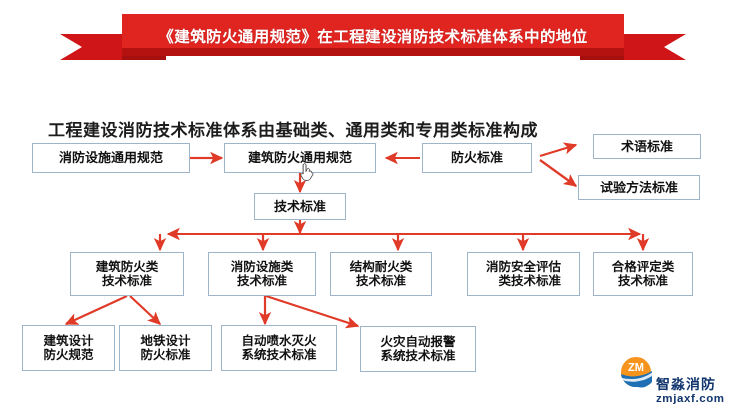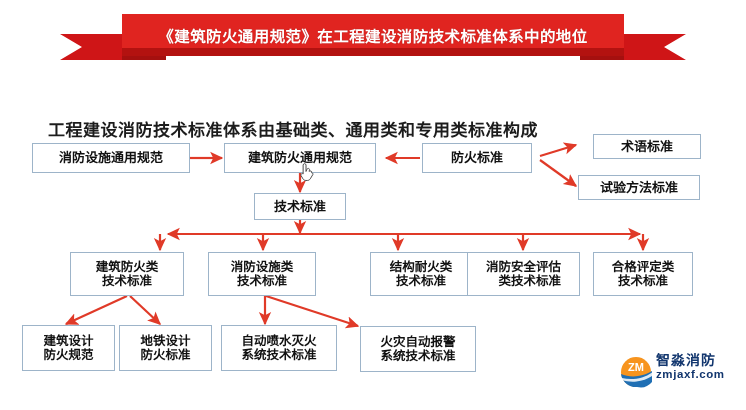--- a/index.html
+++ b/index.html
@@ -58,21 +58,21 @@
   }
   .box.one-line{font-size:13px;}
 
   
   #wires{position:absolute;left:0;top:0;width:746px;height:410px;z-index:2;}
 
   
   .logo{position:absolute;left:620px;top:352px;width:122px;height:44px;z-index:6;}
   .logo-mark{position:absolute;left:0;top:4px;width:32px;height:32px;}
   .logo-text{position:absolute;left:36px;top:1px;}
-  .logo-cn{font-size:14px;font-weight:bold;color:#12366e;letter-spacing:1px;line-height:1.1;}
+  .logo-cn{font-size:14px;font-weight:bold;color:#12366e;letter-spacing:1px;line-height:1.1;margin-top:24px;}
   .logo-url{font-size:11.5px;font-weight:bold;color:#12366e;letter-spacing:.6px;line-height:1.2;}
 
   
   .cursor{position:absolute;left:299px;top:162px;width:18px;height:22px;z-index:9;}
 </style>
 </head>
 <body>
 
 <div id="stage">
 
@@ -138,21 +138,21 @@
   <div class="box one-line" style="left:578px;top:175px;width:122px;height:25px;">试验方法标准</div>
 
   <div class="box one-line" style="left:254px;top:193px;width:92px;height:27px;">技术标准</div>
 
   <div class="box" style="left:70px;top:252px;width:114px;height:44px;">建筑防火类
 技术标准</div>
 
   <div class="box" style="left:208px;top:252px;width:108px;height:44px;">消防设施类
 技术标准</div>
 
-  <div class="box" style="left:370px;top:252px;width:102px;height:44px;">结构耐火类
+  <div class="box" style="left:330px;top:252px;width:102px;height:44px;">结构耐火类
 技术标准</div>
 
   <div class="box" style="left:467px;top:252px;width:113px;height:44px;text-align:right;">消防安全评估
 类技术标准</div>
 
   <div class="box" style="left:593px;top:252px;width:100px;height:44px;">合格评定类
 技术标准</div>
 
   <div class="box" style="left:22px;top:325px;width:93px;height:46px;">建筑设计
 防火规范</div>

